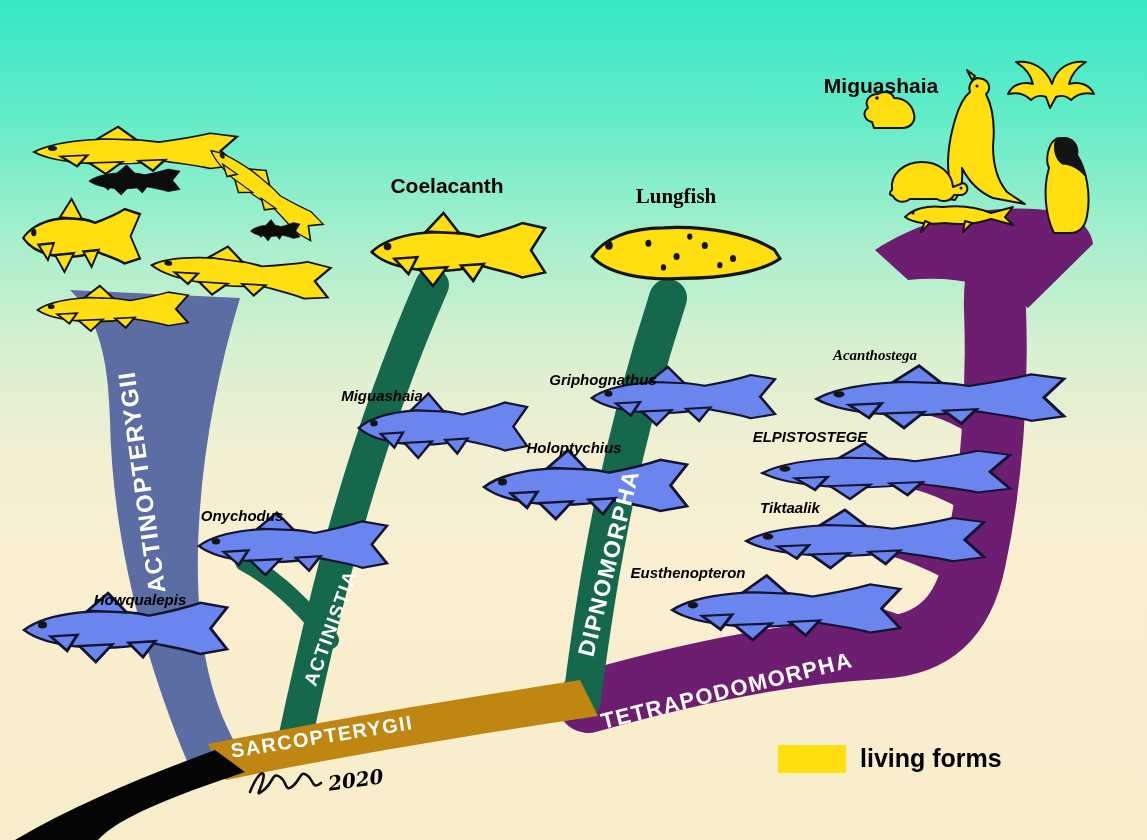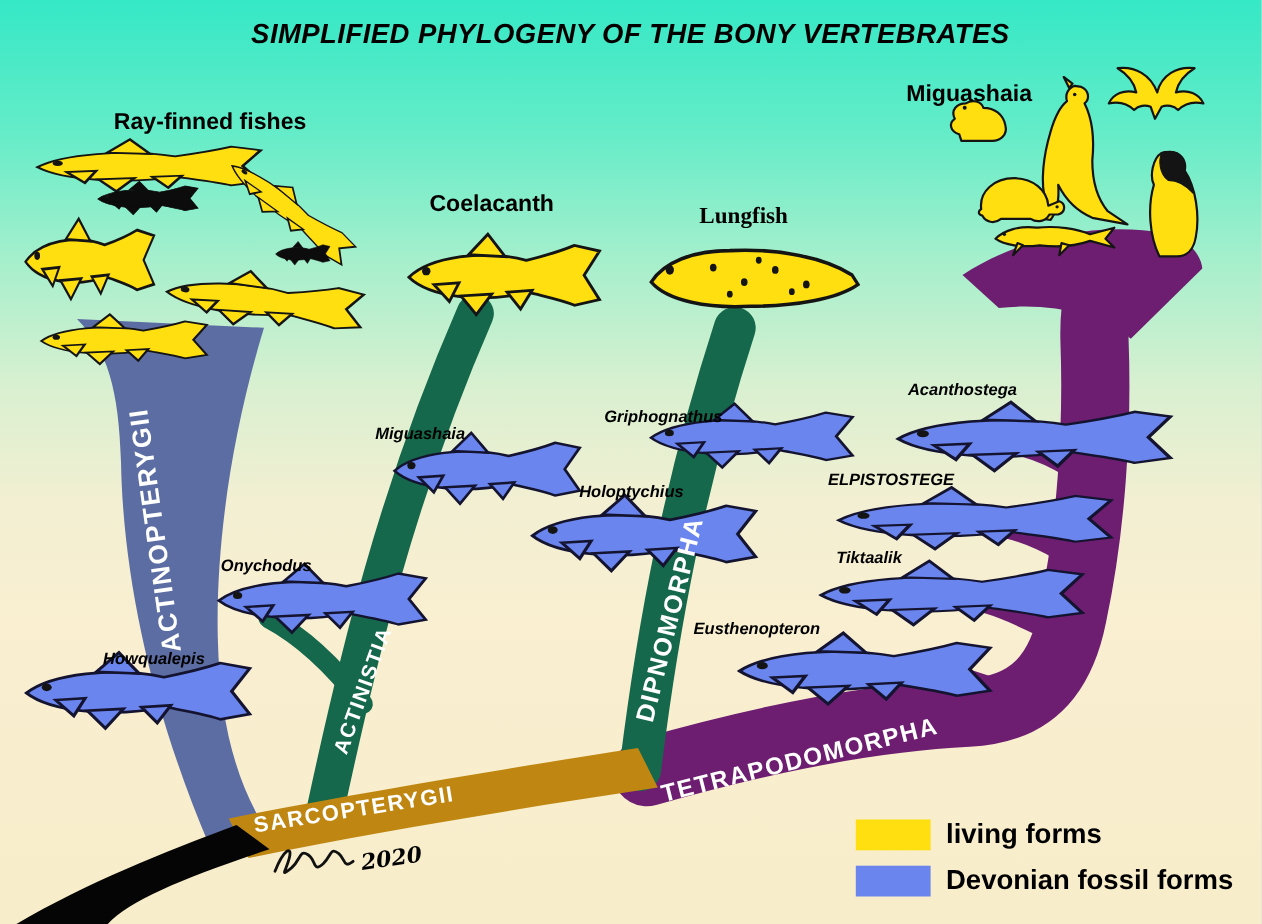--- a/index.html
+++ b/index.html
@@ -145,47 +145,41 @@
       <path class="pengdark" d="M 24 0 C 33 0 39 8 37 17 C 40 22 43 30 45 38 C 38 30 30 26 22 26 C 14 20 13 8 16 1 C 18 0 21 0 24 0 Z"></path>
     </g>
     <g transform="translate(905,205)">
       <path class="animal" d="M 0 12 C 8 4 22 0 38 2 C 56 0 74 3 86 8 L 108 2 L 100 12 L 108 20 L 86 14 C 72 19 56 20 40 18 C 24 20 8 18 0 12 Z"></path>
       <path class="animal" d="M 20 16 L 16 27 L 25 18 Z"></path>
       <path class="animal" d="M 60 16 L 58 27 L 67 18 Z"></path>
       <circle class="feye" cx="8" cy="8" r="1.6"></circle>
     </g>
   </svg>
 
-  <div class="lbl title" style="left:573px; top:32px;">SIMPLIFIED PHYLOGENY OF THE BONY VERTEBRATES</div>
 
-  <div class="lbl group" style="left:191px; top:111px;">Ray-finned fishes</div>
   <div class="lbl group" style="left:447px; top:186px;">Coelacanth</div>
   <div class="lbl group" style="left:676px; top:196px;font-family:Liberation Serif, serif;">Lungfish</div>
   <div class="lbl group" style="left:881px; top:86px;">Miguashaia</div>
 
   <div class="lbl taxon" style="left:140px; top:599px;">Howqualepis</div>
   <div class="lbl taxon" style="left:242px; top:515px;">Onychodus</div>
   <div class="lbl taxon" style="left:382px; top:395px;">Miguashaia</div>
   <div class="lbl taxon" style="left:574px; top:447px;">Holoptychius</div>
   <div class="lbl taxon" style="left:603px; top:379px;">Griphognathus</div>
   <div class="lbl taxon" style="left:688px; top:572px;">Eusthenopteron</div>
   <div class="lbl taxon" style="left:790px; top:507px;">Tiktaalik</div>
   <div class="lbl taxon" style="left:810px; top:436px;">ELPISTOSTEGE</div>
-  <div class="lbl taxon" style="left:875px; top:355px;">Acanthostega</div>
+  <div class="lbl taxon" style="left:875px; top:355px;font-family:Liberation Serif, serif;">Acanthostega</div>
 
   <div class="lbl clade c-actinopterygii" style="left:142px; top:482px;">ACTINOPTERYGII</div>
   <div class="lbl clade c-actinistia" style="left:331px; top:628px;">ACTINISTIA</div>
   <div class="lbl clade c-dipnomorpha" style="left:609px; top:563px;">DIPNOMORPHA</div>
   <div class="lbl clade c-tetrapodomorpha" style="left:727px; top:691px;">TETRAPODOMORPHA</div>
   <div class="lbl clade c-sarcopterygii" style="left:322px; top:737px;">SARCOPTERYGII</div>
 
   <div class="legend-row" style="left:778px; top:744px;">
     <div class="swatch swatch-living"></div>
     <div class="legend-text">living forms</div>
   </div>
-  <div class="legend-row" style="left:778px; top:786px;">
-    <div class="swatch swatch-fossil"></div>
-    <div class="legend-text">Devonian fossil forms</div>
-  </div>
 
   <div class="sig-year" style="left:328px; top:768px;">2020</div>
 
 </div>
 
 </body></html>

